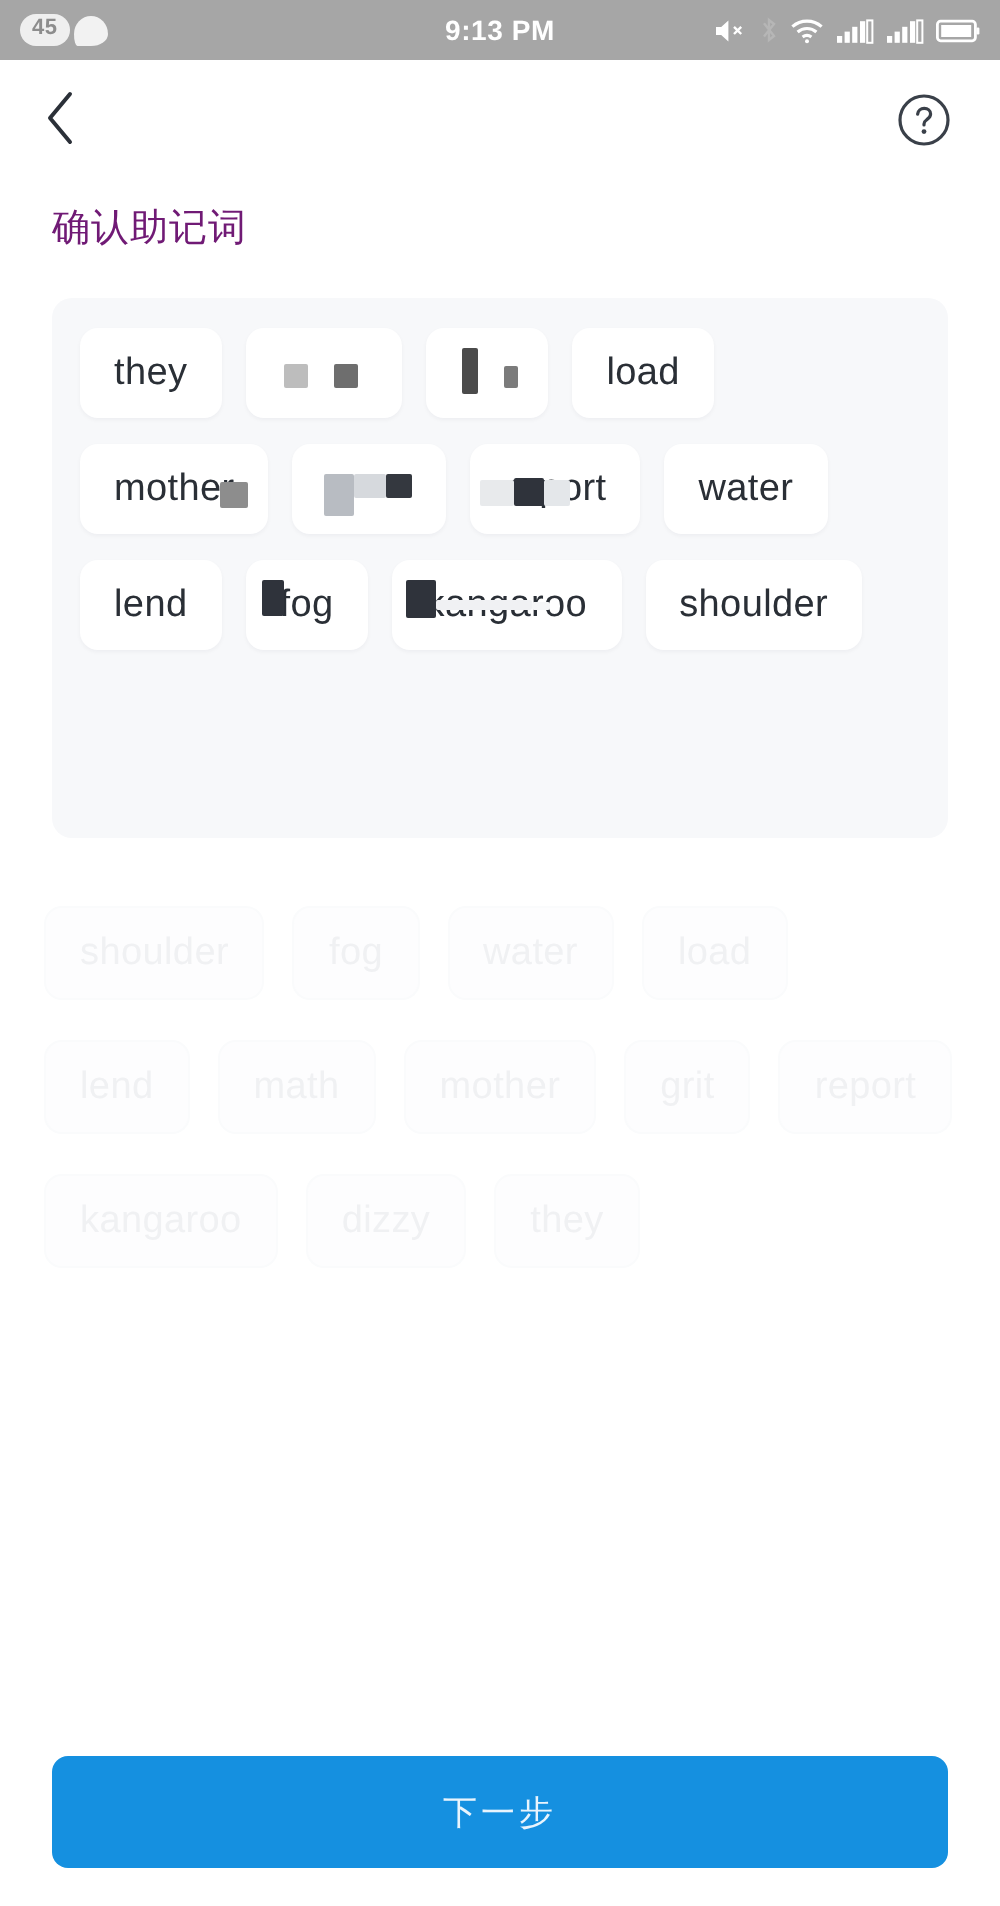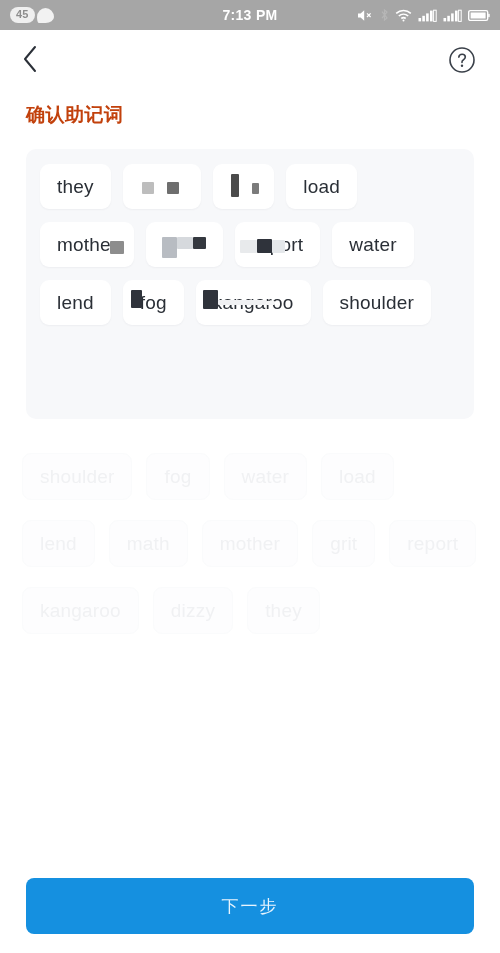--- a/index.html
+++ b/index.html
@@ -44,21 +44,21 @@
     height: 62px; display: flex; align-items: center;
     justify-content: space-between; padding: 0 22px;
     background: #fff;
   }
   .nav-back { width: 30px; height: 34px; display: flex; align-items: center; }
   .nav-help { width: 30px; height: 30px; }
 
   
   .heading-wrap { padding: 10px 26px 0; }
   .page-title {
-    font-size: 19px; font-weight: 700; color: #c2410c;
+    font-size: 19px; font-weight: 400; color: #701a75;
     letter-spacing: .5px; line-height: 1.35;
   }
   .page-sub {
     font-size: 14.5px; color: #8b9199; margin-top: 7px;
     letter-spacing: .2px; line-height: 1.4;
   }
 
   
   .selected-panel {
     margin: 21px 26px 0;
@@ -121,21 +121,21 @@
 </head>
 <body>
 
 <div class="screen">
 
   <div class="statusbar">
     <div class="sb-left">
       <span class="sb-badge">45</span>
       <span class="sb-bubble"></span>
     </div>
-    <div class="sb-time">7:13 PM</div>
+    <div class="sb-time">9:13 PM</div>
     <div class="sb-right">
       <span>
         <svg width="17" height="13" viewBox="0 0 17 13">
           <path d="M1 4.5h2.6L7.2 1.3v10.4L3.6 8.5H1z" fill="#fff"></path>
           <path d="M10 4.4l3.6 3.6M13.6 4.4L10 8" stroke="#fff" stroke-width="1.2" fill="none"></path>
         </svg>
       </span>
       <span>
         <svg width="9" height="14" viewBox="0 0 9 14">
           <path d="M2 3.6L7 10 4.5 12V2L7 4 2 10.2" stroke="#b6b6b6" stroke-width="1.2" fill="none"></path>

